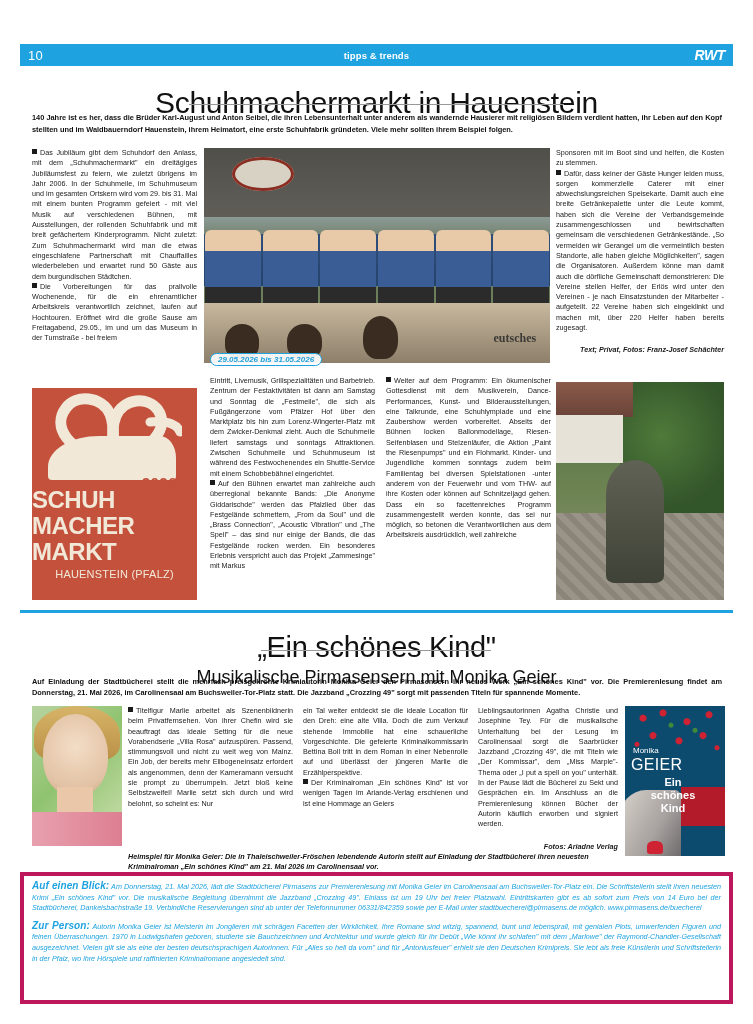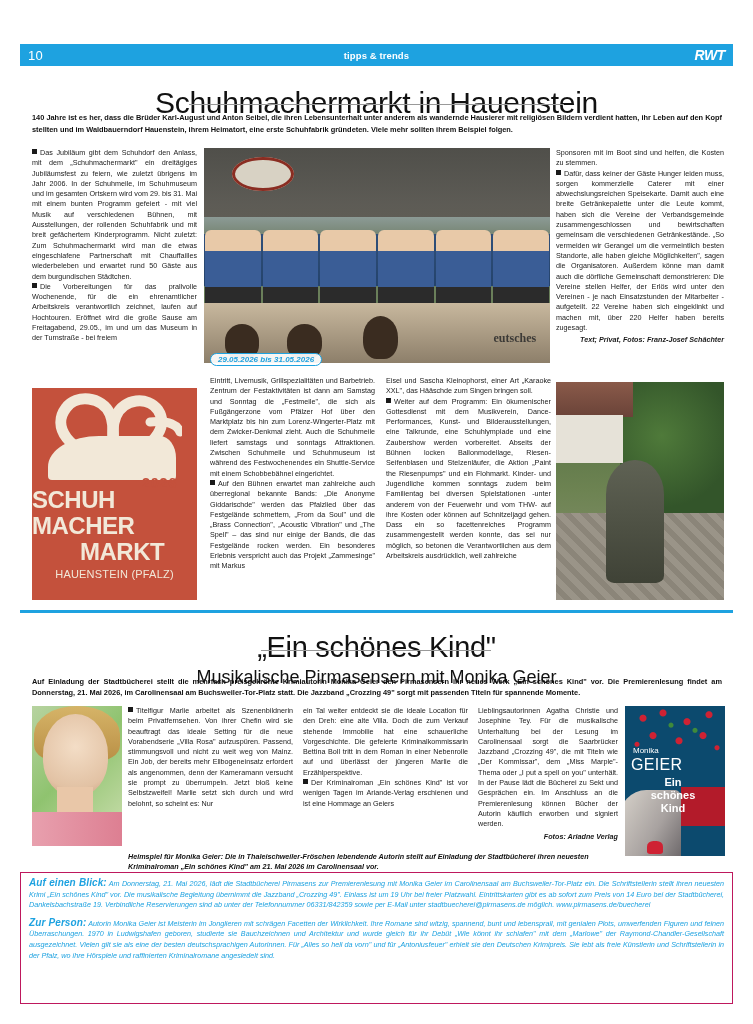--- a/index.html
+++ b/index.html
@@ -107,21 +107,21 @@
   #c1 { left: 32px;  top: 148px; width: 165px; }
   #c2 { left: 210px; top: 376px; width: 165px; }
   #c3 { left: 386px; top: 376px; width: 165px; }
   #c4 { left: 556px; top: 148px; width: 168px; }
 
   .credit {
     font-size: 7.2px;
     font-style: italic;
     font-weight: bold;
     text-align: right;
-    margin-top: 2px;
+    margin-top: 12px;
   }
 
   
   .photo1 {
     position: absolute;
     left: 204px; top: 148px;
     width: 346px; height: 215px;
     overflow: hidden;
     background: #6a7f5a;
   }
@@ -203,21 +203,21 @@
     letter-spacing:.5px;
     margin-top:16px;
   }
   .logo-word {
     position:absolute; left:0; width:165px; text-align:left;
     color:#f2e8d8; font-weight:bold;
     font-size:24px; letter-spacing:-.5px;
   }
   .logo-w1 { top:98px; }
   .logo-w2 { top:124px; }
-  .logo-w3 { top:150px;padding-left:48px; }
+  .logo-w3 { top:150px; }
   .logo-sub {
     position:absolute; left:0; top:180px; width:165px;
     text-align:center; color:#f2e8d8;
     font-size:11px; letter-spacing:.2px;
   }
 
   
   .photo2 {
     position:absolute; left:556px; top:382px;
     width:168px; height:218px;
@@ -364,21 +364,21 @@
     position:absolute; left:128px; top:852px;
     width:490px;
     font-size:7.2px; font-style:italic; font-weight:bold;
     line-height:10.4px; color:#111; text-align:left;
   }
 
   
   .infobox {
     position:absolute; left:20px; top:872px;
     width:713px; height:132px;
-    border:1px solid #be185d;
+    border:4px solid #be185d;
     box-sizing:border-box;
     padding:5px 8px;
     color:#1ea2e0;
     font-size:7.2px;
     line-height:10.6px;
     font-style:italic;
     text-align:justify;
   }
   .infobox .lead-in {
     font-size:10px; font-weight:bold; font-style:italic;
@@ -406,21 +406,20 @@
     <p><span class="bullet"></span><span>Das Jubiläum gibt dem Schuhdorf den Anlass, mit dem „Schuhmachermarkt" ein dreitägiges Jubiläumsfest zu feiern, wie zuletzt übrigens im Jahr 2006. In der Schuhmeile, im Schuhmuseum und im gesamten Ortskern wird vom 29. bis 31. Mai mit einem bunten Programm gefeiert - mit viel Musik auf verschiedenen Bühnen, mit Ausstellungen, der rollenden Schuhfabrik und mit breit gefächertem Kinderprogramm. Nicht zuletzt: Zum Schuhmachermarkt wird man die etwas eingeschlafene Partnerschaft mit Chauffailles wiederbeleben und erwartet rund 50 Gäste aus dem burgundischen Städtchen.</span></p>
     <p><span class="bullet"></span><span>Die Vorbereitungen für das prallvolle Wochenende, für die ein ehrenamtlicher Arbeitskreis verantwortlich zeichnet, laufen auf Hochtouren. Eröffnet wird die große Sause am Freitagabend, 29.05., im und um das Museum in der Turnstraße - bei freiem</span></p>
   </div>
 
   <div class="col" id="c2">
     <p><span>Eintritt, Livemusik, Grillspezialitäten und Barbetrieb. Zentrum der Festaktivitäten ist dann am Samstag und Sonntag die „Festmeile", die sich als Fußgängerzone vom Pfälzer Hof über den Marktplatz bis hin zum Lorenz-Wingerter-Platz mit dem Zwicker-Denkmal zieht. Auch die Schuhmeile liefert samstags und sonntags Attraktionen. Zwischen Schuhmeile und Schuhmuseum ist während des Festwochenendes ein Shuttle-Service mit einem Schobbebähnel eingerichtet.</span></p>
     <p><span class="bullet"></span><span>Auf den Bühnen erwartet man zahlreiche auch überregional bekannte Bands: „Die Anonyme Giddarischde" werden das Pfalzlied über das Festgelände schmettern, „From da Soul" und die „Brass Connection", „Acoustic Vibration" und „The Spell" – das sind nur einige der Bands, die das Festgelände rocken werden. Ein besonderes Erlebnis verspricht auch das Projekt „Zammesinge" mit Markus</span></p>
   </div>
 
   <div class="col" id="c3">
-    <p><span>Eisel und Sascha Kleinophorst, einer Art „Karaoke XXL", das Hääschde zum Singen bringen soll.</span></p>
     <p><span class="bullet"></span><span>Weiter auf dem Programm: Ein ökumenischer Gottesdienst mit dem Musikverein, Dance-Performances, Kunst- und Bilderausstellungen, eine Talkrunde, eine Schuhlympiade und eine Zaubershow werden vorbereitet. Abseits der Bühnen locken Ballonmodellage, Riesen-Seifenblasen und Stelzenläufer, die Aktion „Paint the Riesenpumps" und ein Flohmarkt. Kinder- und Jugendliche kommen sonntags zudem beim Familientag bei diversen Spielstationen -unter anderem von der Feuerwehr und vom THW- auf ihre Kosten oder können auf Schnitzeljagd gehen. Dass ein so facettenreiches Programm zusammengestellt werden konnte, das sei nur möglich, so betonen die Verantwortlichen aus dem Arbeitskreis ausdrücklich, weil zahlreiche</span></p>
   </div>
 
   <div class="col" id="c4">
     <p><span>Sponsoren mit im Boot sind und helfen, die Kosten zu stemmen.</span></p>
     <p><span class="bullet"></span><span>Dafür, dass keiner der Gäste Hunger leiden muss, sorgen kommerzielle Caterer mit einer abwechslungsreichen Speisekarte. Damit auch eine breite Getränkepalette unter die Leute kommt, haben sich die Vereine der Verbandsgemeinde zusammengeschlossen und bewirtschaften gemeinsam die verschiedenen Getränkestände. „So vermeiden wir Gerangel um die vermeintlich besten Standorte, alle haben gleiche Möglichkeiten", sagen die Organisatoren. Außerdem könne man damit auch die dörfliche Gemeinschaft demonstrieren: Die Vereine stellen Helfer, der Erlös wird unter den Vereinen - je nach Einsatzstunden der Mitarbeiter - aufgeteilt. 22 Vereine haben sich eingeklinkt und machen mit, über 220 Helfer haben bereits zugesagt.</span></p>
     <div class="credit">Text; Privat, Fotos: Franz-Josef Schächter</div>
   </div>
 
   <div class="photo1">

